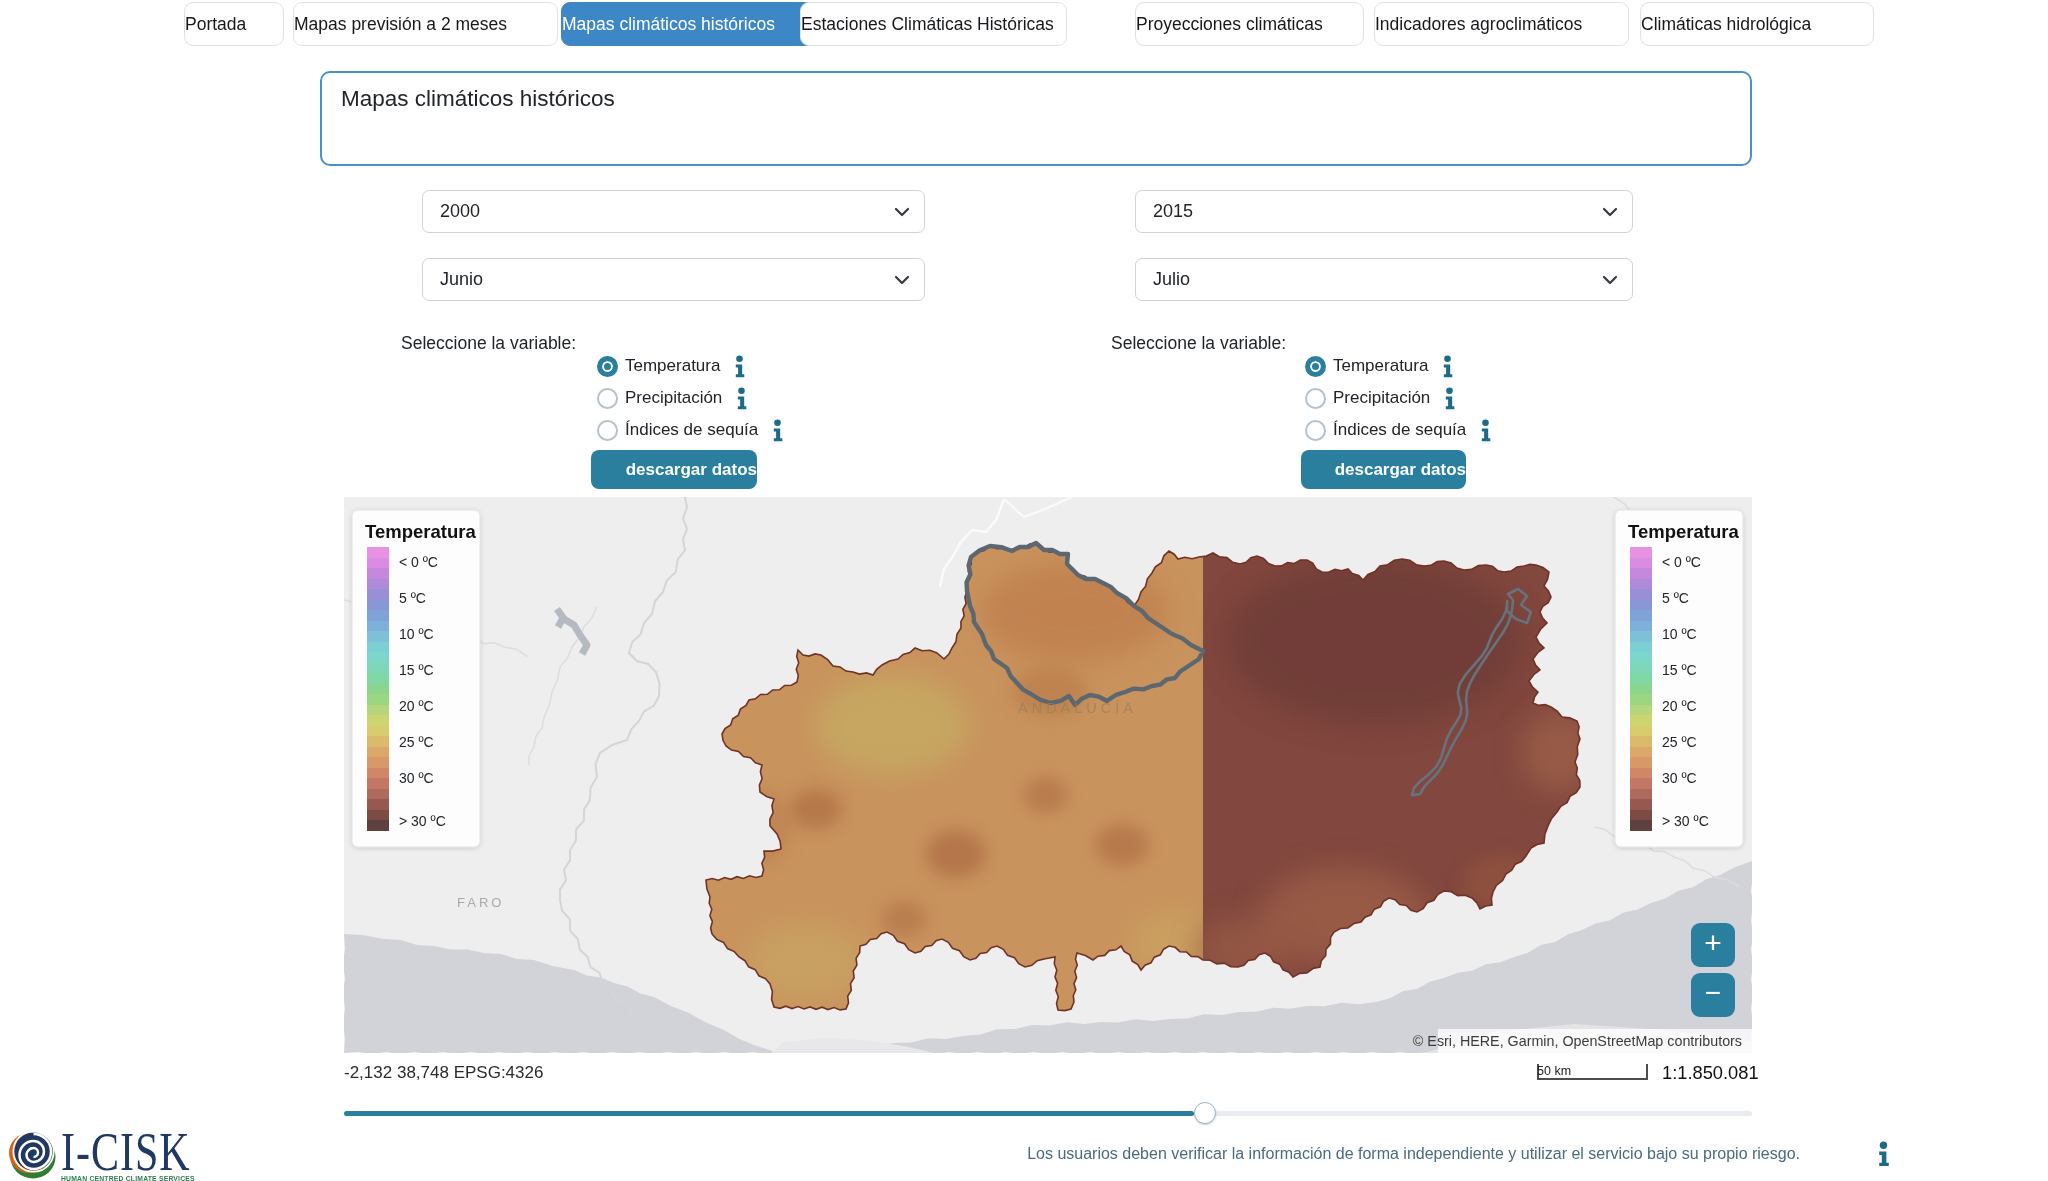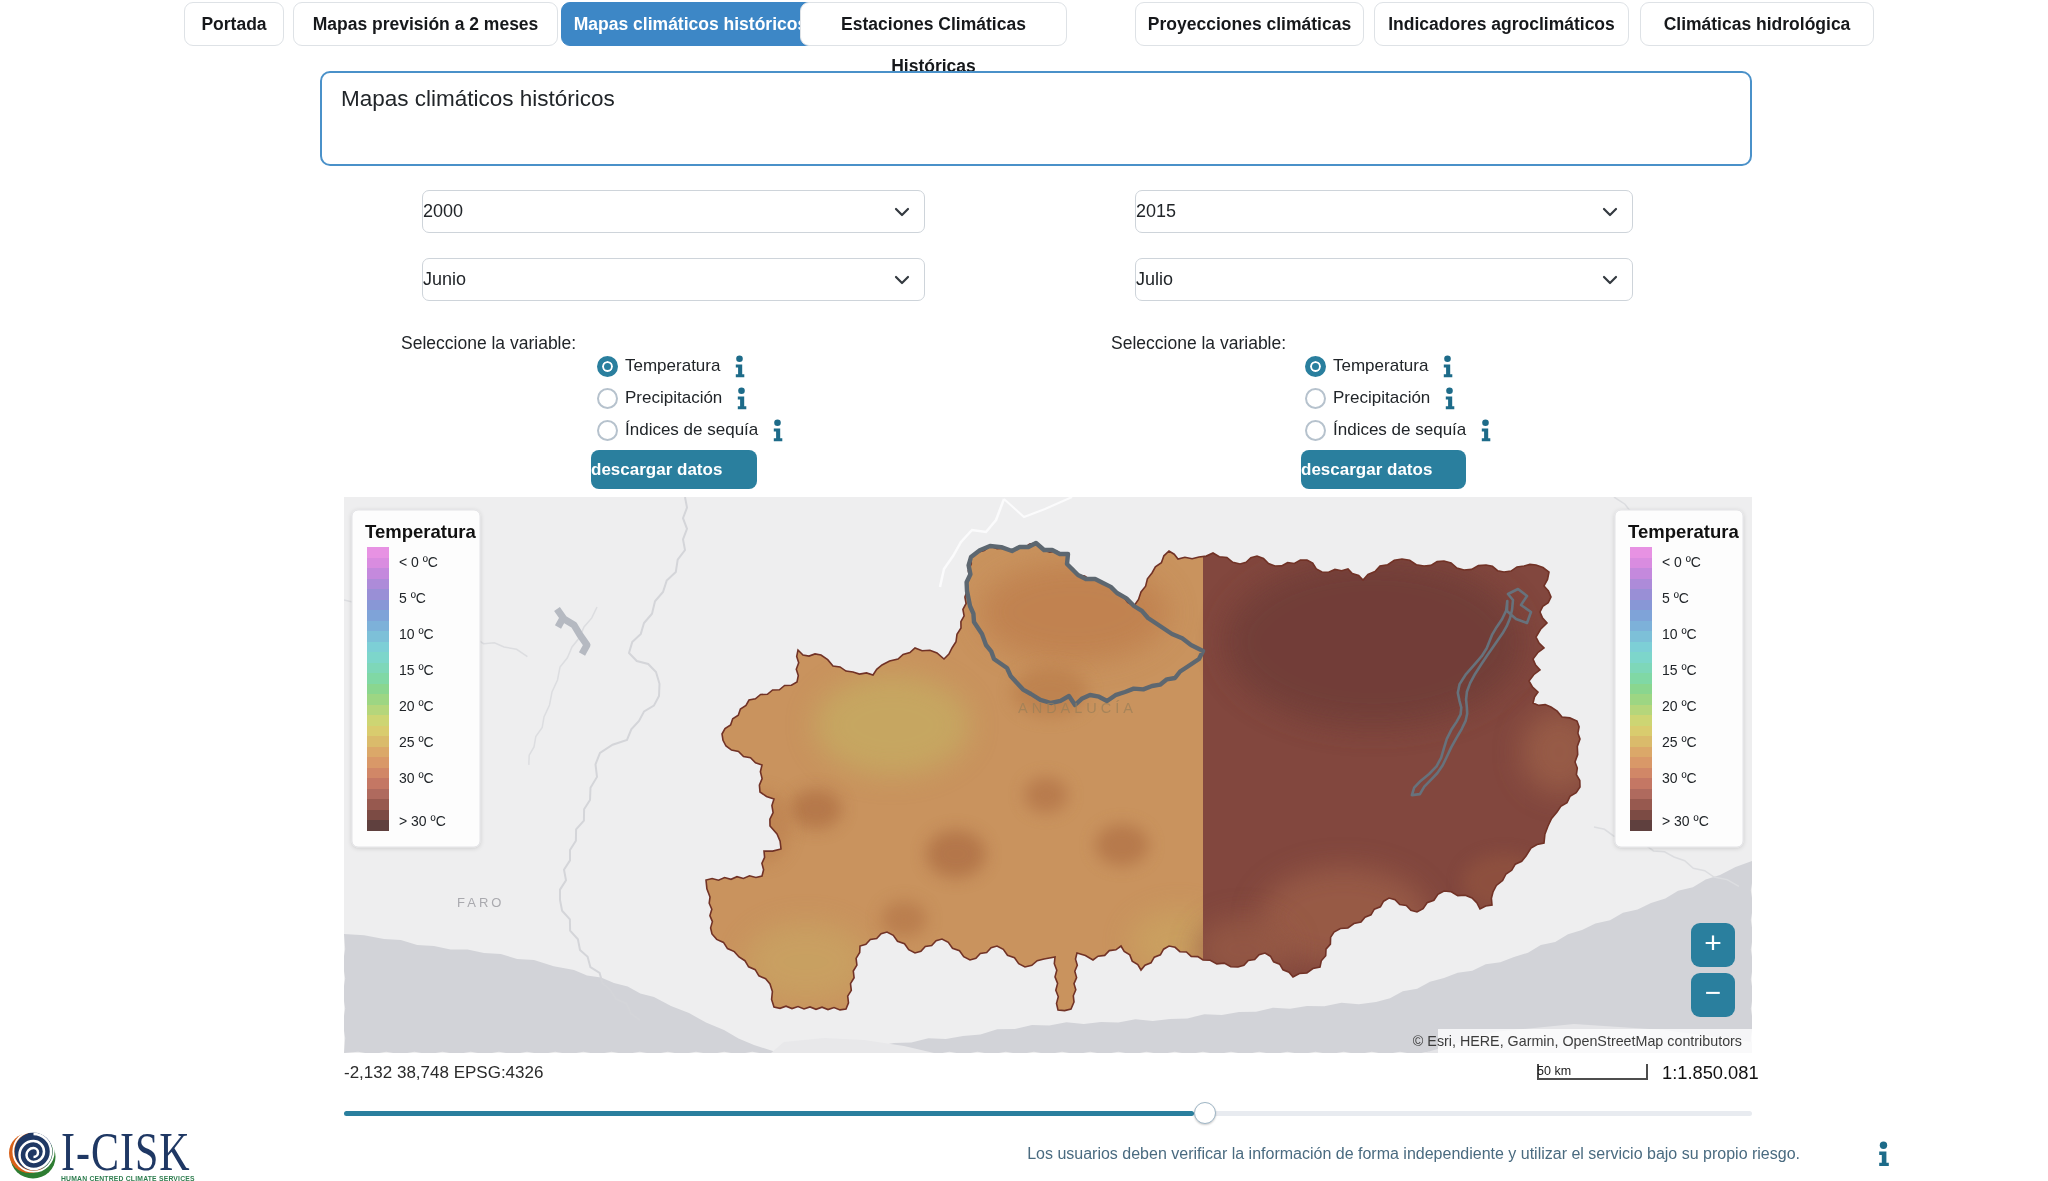--- a/index.html
+++ b/index.html
@@ -1,33 +1,33 @@
 <!DOCTYPE html>
 <html><head><meta charset="utf-8"><title>I-CISK</title>
 <style>
 *{box-sizing:border-box;margin:0;padding:0}
 html,body{width:2048px;height:1181px;background:#fff;font-family:"Liberation Sans",sans-serif;position:relative;overflow:hidden}
-.tab{position:absolute;top:2px;height:44px;line-height:42px;text-align:center;
+.tab{position:absolute;top:2px;height:44px;line-height:42px;text-align:left;
  border:1px solid #dee2e6;border-radius:9px;background:#fff;color:#16181b;
- font-size:17.5px;font-weight:bold;letter-spacing:0}
+ font-size:17.5px;font-weight:normal;letter-spacing:0}
 .tab.active{background:#3d87c6;border-color:#3d87c6;color:#fff}
 .panel{position:absolute;left:320px;top:71px;width:1432px;height:95px;
  border:2px solid #4a91c9;border-radius:10px}
 .panel h1{position:absolute;left:19px;top:13px;font-size:22.5px;font-weight:400;color:#212529}
 .panel p{position:absolute;left:19px;top:54px;font-size:22.2px;font-weight:400;color:#212529}
 .sel{position:absolute;height:43px;line-height:41px;border:1px solid #ced4da;border-radius:7px;
- font-size:18px;color:#212529;background:#fff}
+ padding-left:17px;font-size:18px;color:#212529;background:#fff}
 .chev{position:absolute;right:14px;top:13px}
 .lab{position:absolute;font-size:17.5px;color:#212529}
 .rrow{position:absolute;display:flex;align-items:center;height:22px}
 .rlab{font-size:17px;color:#212529;margin-left:7px;white-space:nowrap}
 .radio{width:21px;height:21px;border-radius:50%;background:#fff;border:2px solid #b6c2cd;flex:none}
 .radio.on{border:5.5px solid #2a7f9e;background:#2a7f9e;box-shadow:inset 0 0 0 2px #fff}
 .info{margin-left:13px;margin-top:2px;flex:none}
-.btn{position:absolute;height:39px;line-height:39px;text-align:left;background:#2a7f9e;
+.btn{position:absolute;height:39px;line-height:39px;text-align:right;background:#2a7f9e;
  border-radius:8px;color:#fff;font-size:17px;font-weight:bold}
 .map{position:absolute;left:344px;top:497px;width:1408px;height:556px}
 .coords{position:absolute;left:344px;top:1063px;font-size:17px;color:#2b2b2b}
 .ratio{position:absolute;left:1662px;top:1062px;font-size:18.3px;color:#111}
 .sb-line{position:absolute;left:1537px;top:1064px;width:111px;height:16px;
  border-left:2px solid #4d4d4d;border-right:2px solid #4d4d4d;border-bottom:2px solid #4d4d4d}
 .sb-txt{position:absolute;left:1537px;top:1064px;width:111px;text-align:left;font-size:12.5px;color:#222}
 .track1{position:absolute;left:344px;top:1111px;width:850px;height:5px;background:#2a7f9e;border-radius:3px}
 .track2{position:absolute;left:1194px;top:1111px;width:558px;height:5px;background:#e8ebf0;border-radius:3px}
 .thumb{position:absolute;left:1194px;top:1102px;width:22px;height:22px;border-radius:50%;

